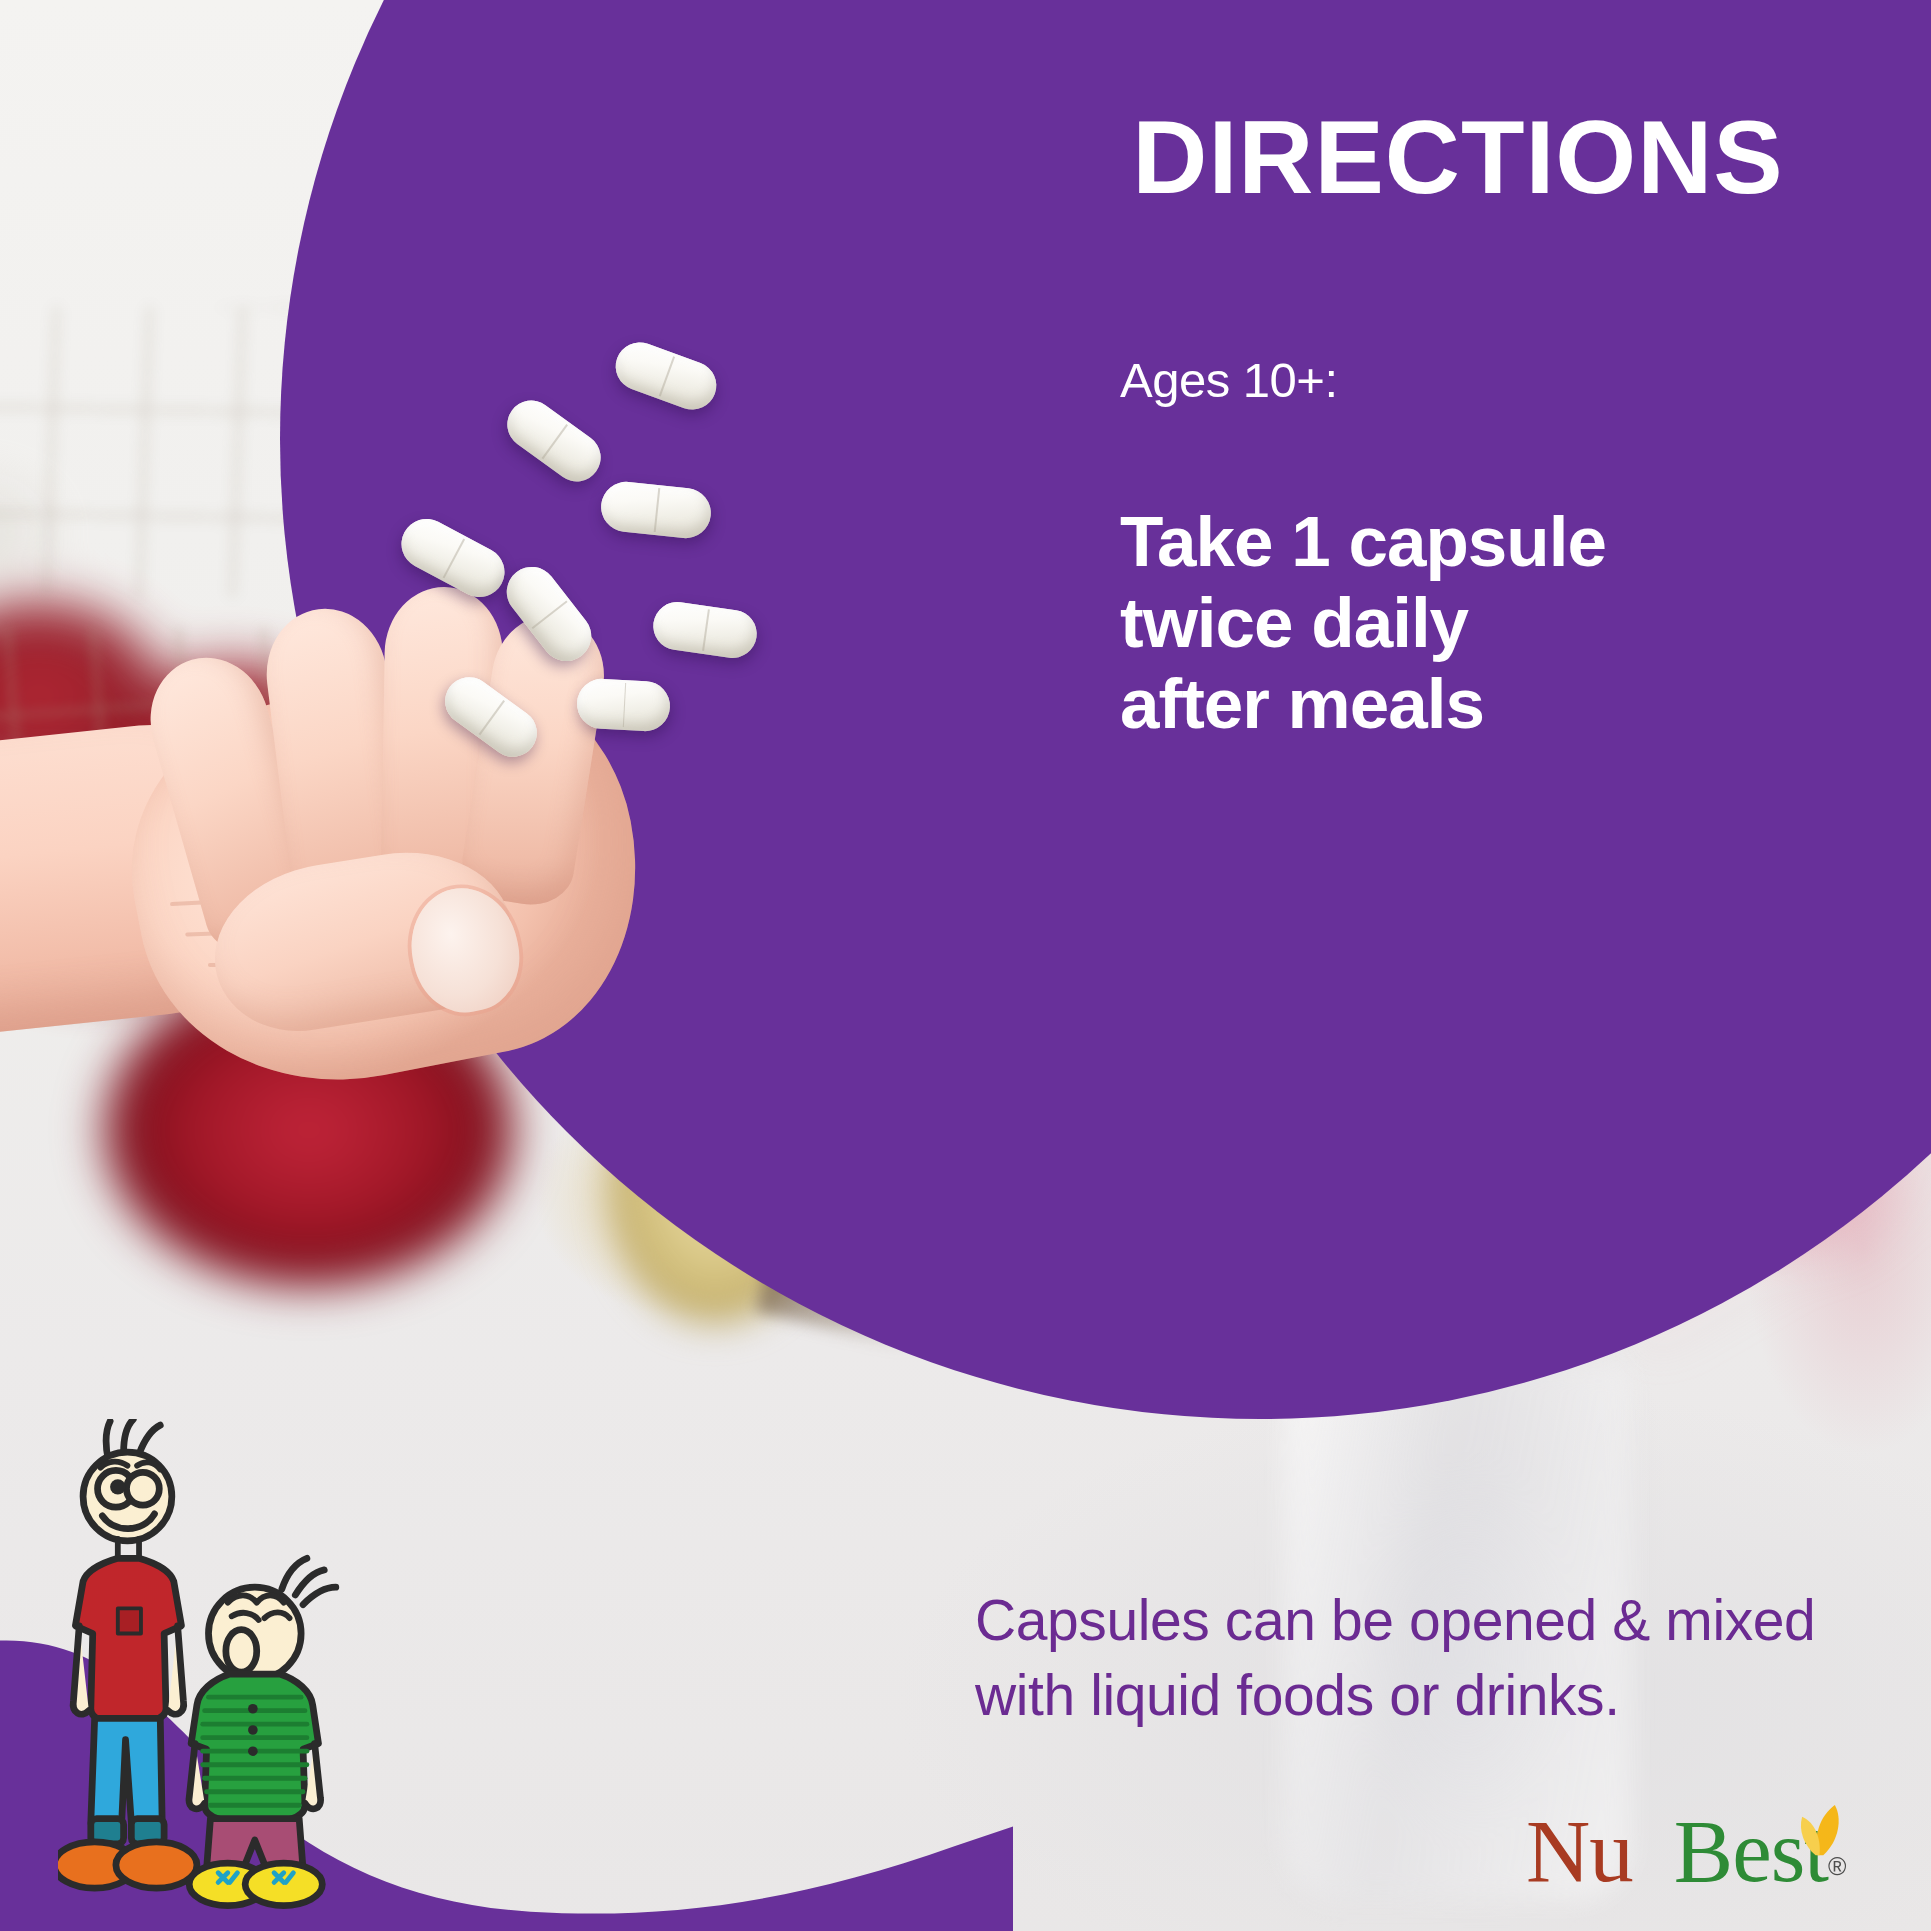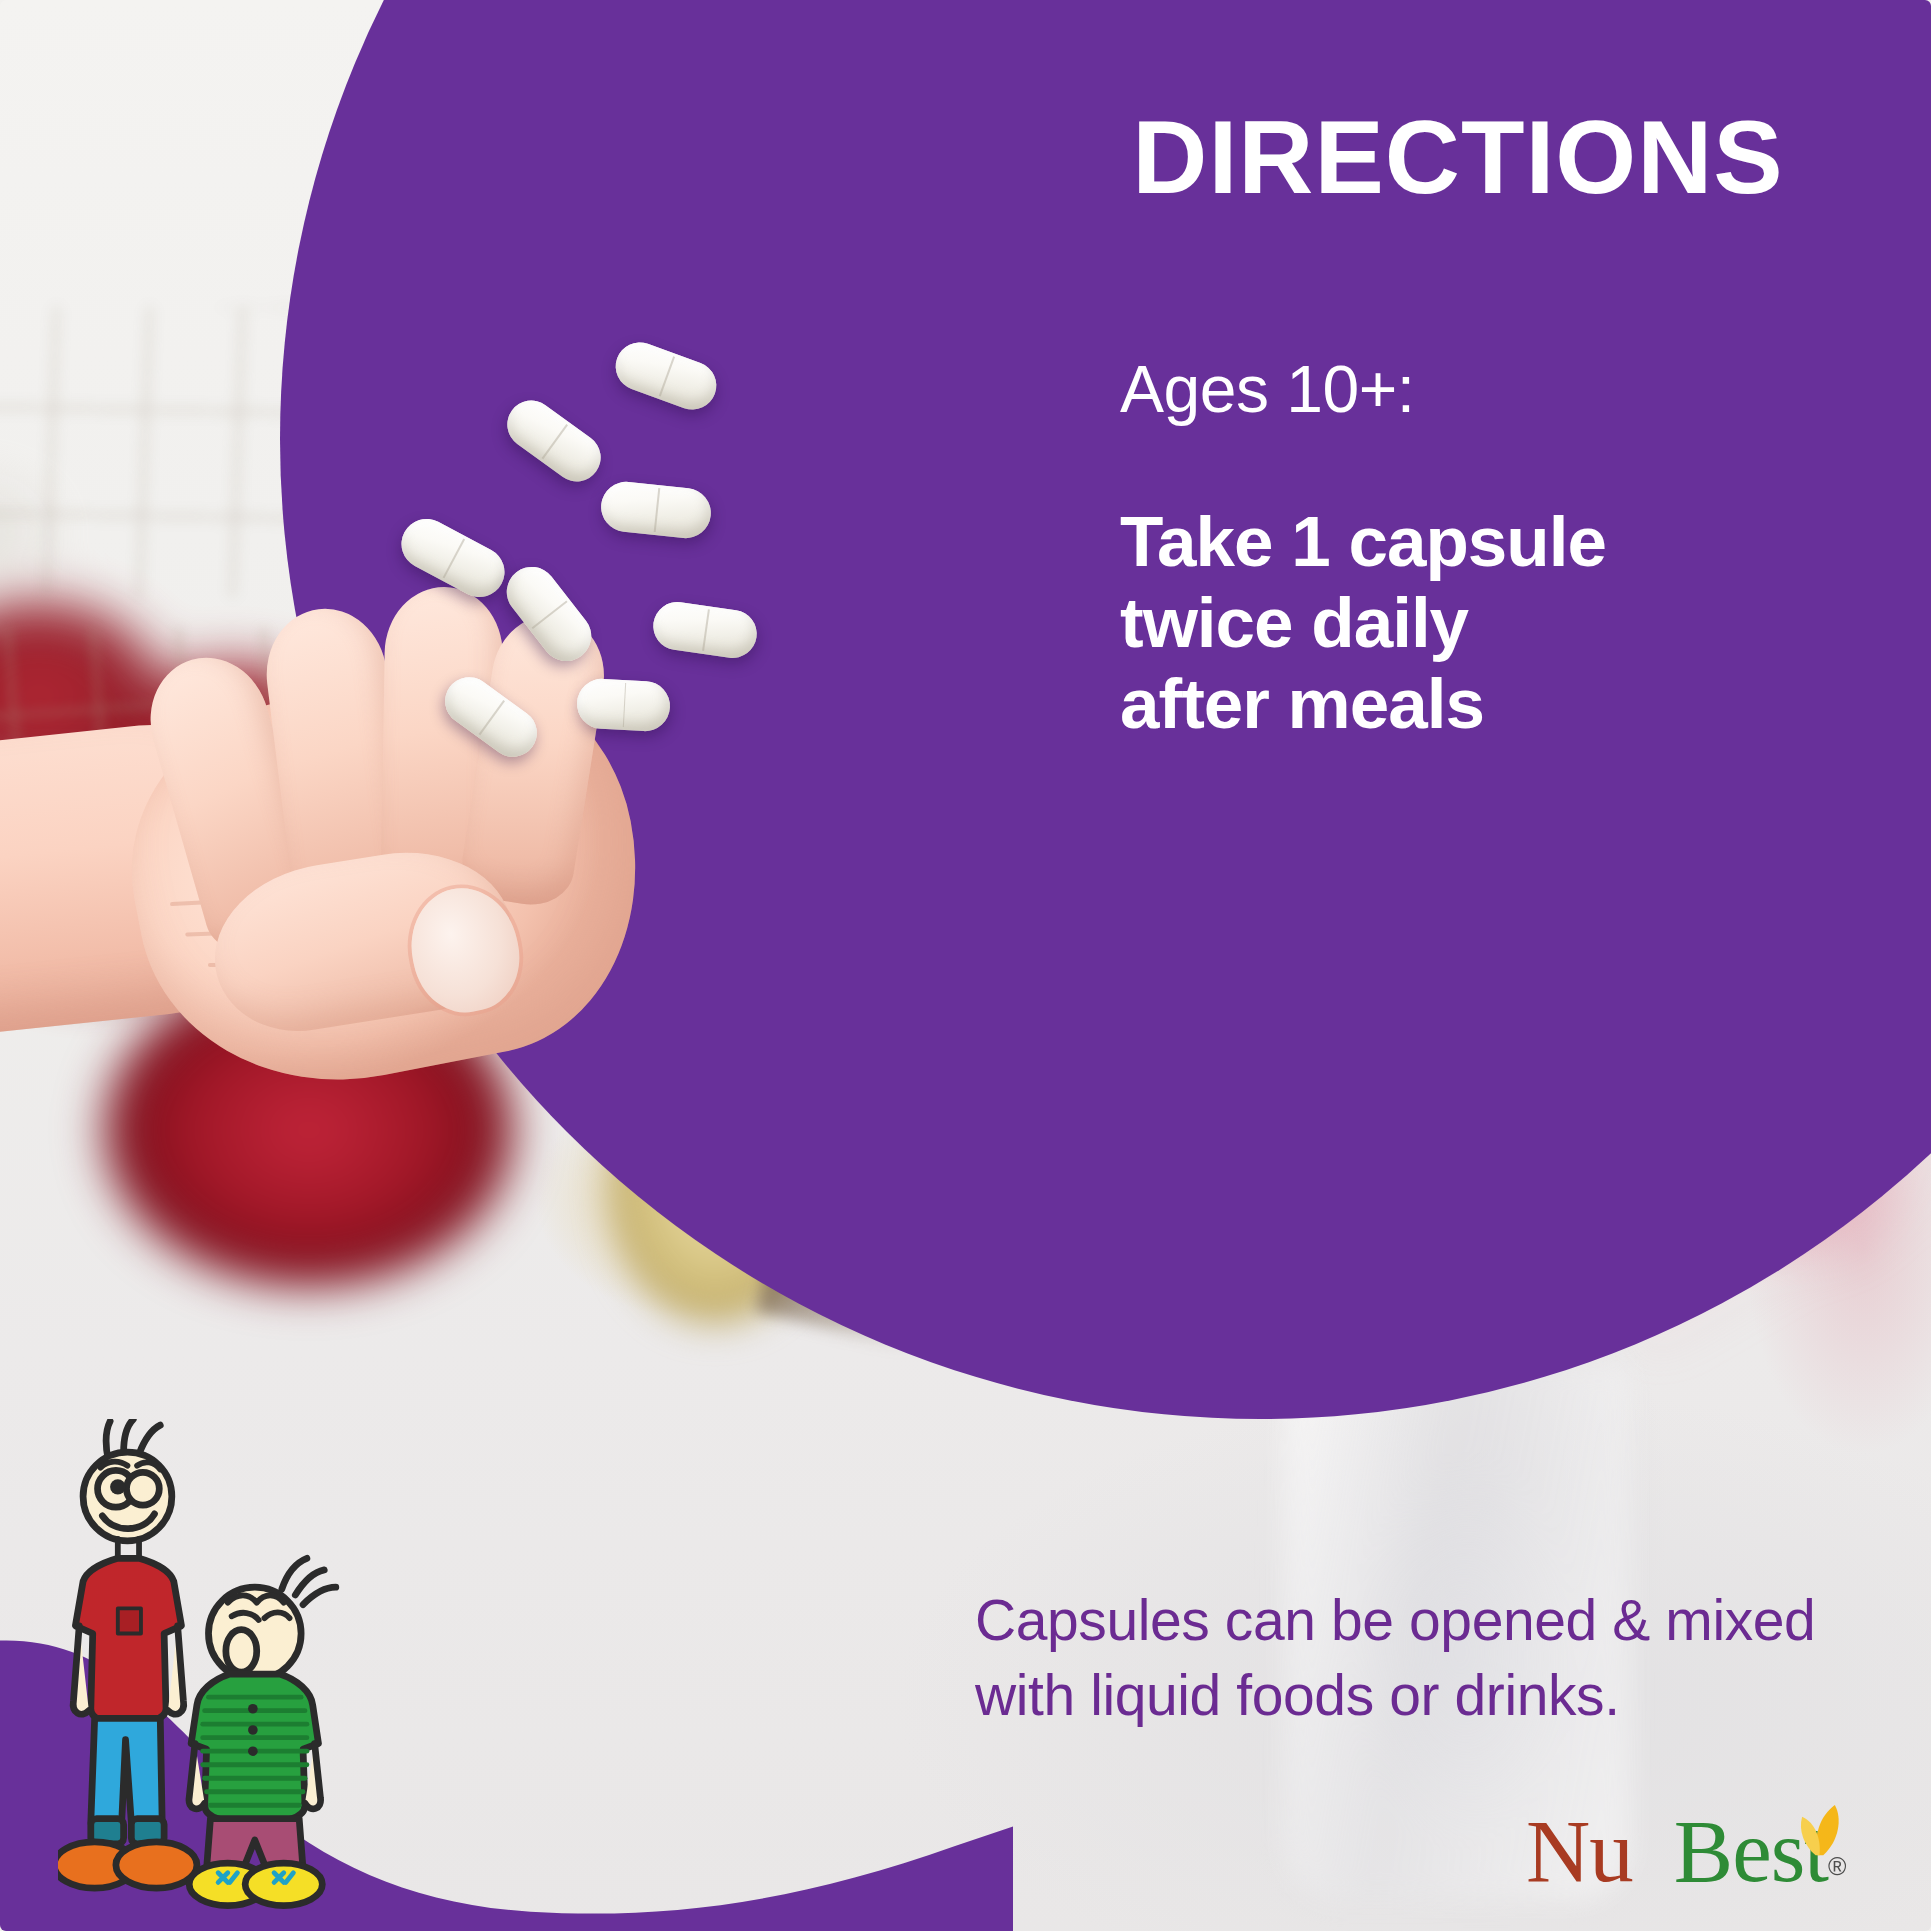--- a/index.html
+++ b/index.html
@@ -7,21 +7,20 @@
   body {
     font-family: "Liberation Sans", sans-serif;
     background:#f2f1ef;
     position:relative;
   }
   #poster {
     position:absolute; inset:0;
     width:1931px; height:1931px;
     overflow:hidden;
     background:#efeeec;
-    border-radius:6px;
   }
 
   
   .photo-bg {
     position:absolute; inset:0;
     background:
       
       radial-gradient(ellipse 869px 444px at 1506px 1699px, rgba(225,224,226,.95) 0%, rgba(238,238,238,0) 70%),
       radial-gradient(ellipse 251px 406px at 1487px 1506px, rgba(210,208,212,.55) 0%, rgba(235,235,235,0) 72%),
       radial-gradient(ellipse 290px 203px at 1699px 1149px, rgba(228,176,186,.55) 0%, rgba(240,238,238,0) 70%),
@@ -161,21 +160,21 @@
   
   .copy { position:absolute; left:985px; top:0; width:946px; }
   .title {
     position:absolute; left:0; top:104px; width:946px;
     text-align:center;
     color:#ffffff; font-weight:bold; font-size:104px; letter-spacing:1px;
     line-height:1.02;
   }
   .ages {
     position:absolute; left:135px; top:355px;
-    color:#ffffff; font-size:66px; font-weight:400; line-height:1.05;
+    color:#ffffff; font-size:49px; font-weight:400; line-height:1.05;
     letter-spacing:-0.5px;
   }
   .dose {
     position:absolute; left:135px; top:502px; width:734px;
     color:#ffffff; font-size:71px; font-weight:bold; line-height:1.14;
     letter-spacing:-1px;
   }
   .note {
     position:absolute; left:975px; top:1583px; width:869px;
     color:#6b2b92; font-size:57px; font-weight:400; line-height:1.32;

